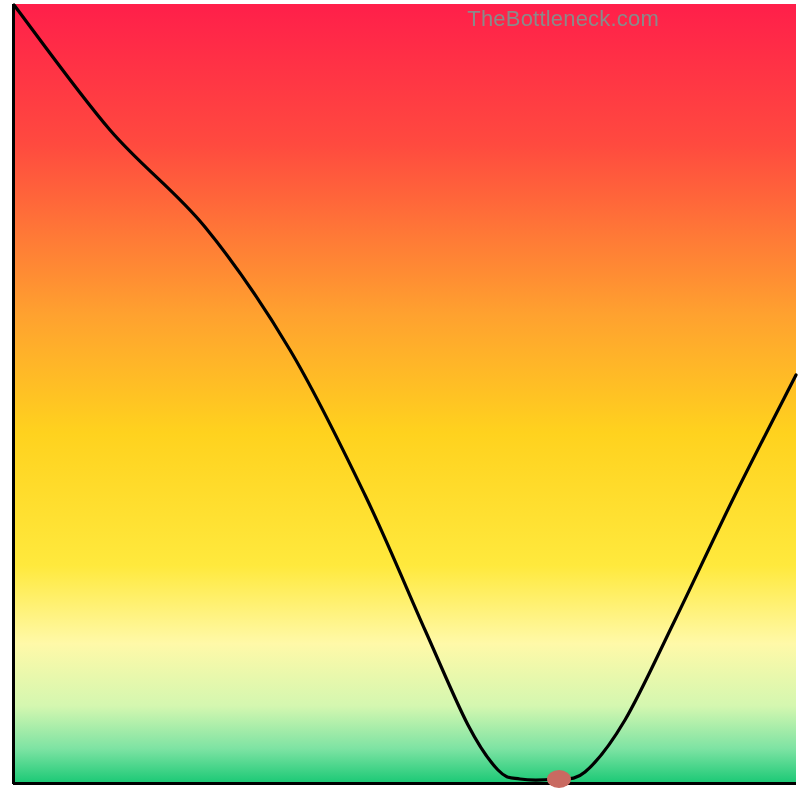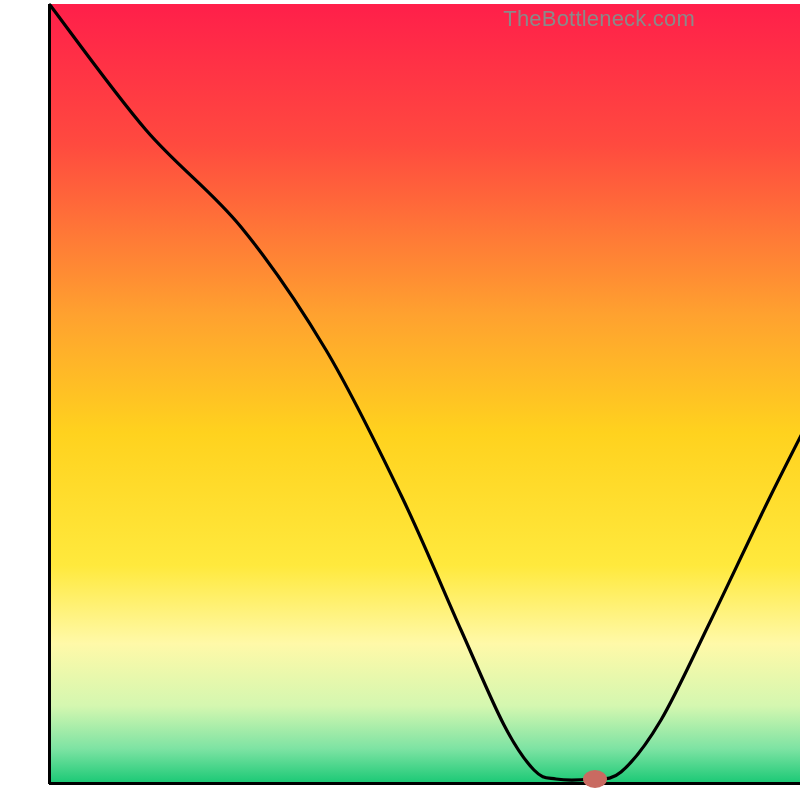--- a/index.html
+++ b/index.html
@@ -7,21 +7,20 @@
     padding: 0;
     width: 800px;
     height: 800px;
     background: #ffffff;
     font-family: Arial, Helvetica, sans-serif;
   }
   .chart-container {
     position: relative;
     width: 673px;
     height: 800px;
-    margin-left: 36px;
   }
   .attribution {
     position: absolute;
     top: 6px;
     right: 14px;
     color: #8a8a8a;
     font-size: 22px;
     letter-spacing: 0.2px;
     font-weight: 400;
   }

